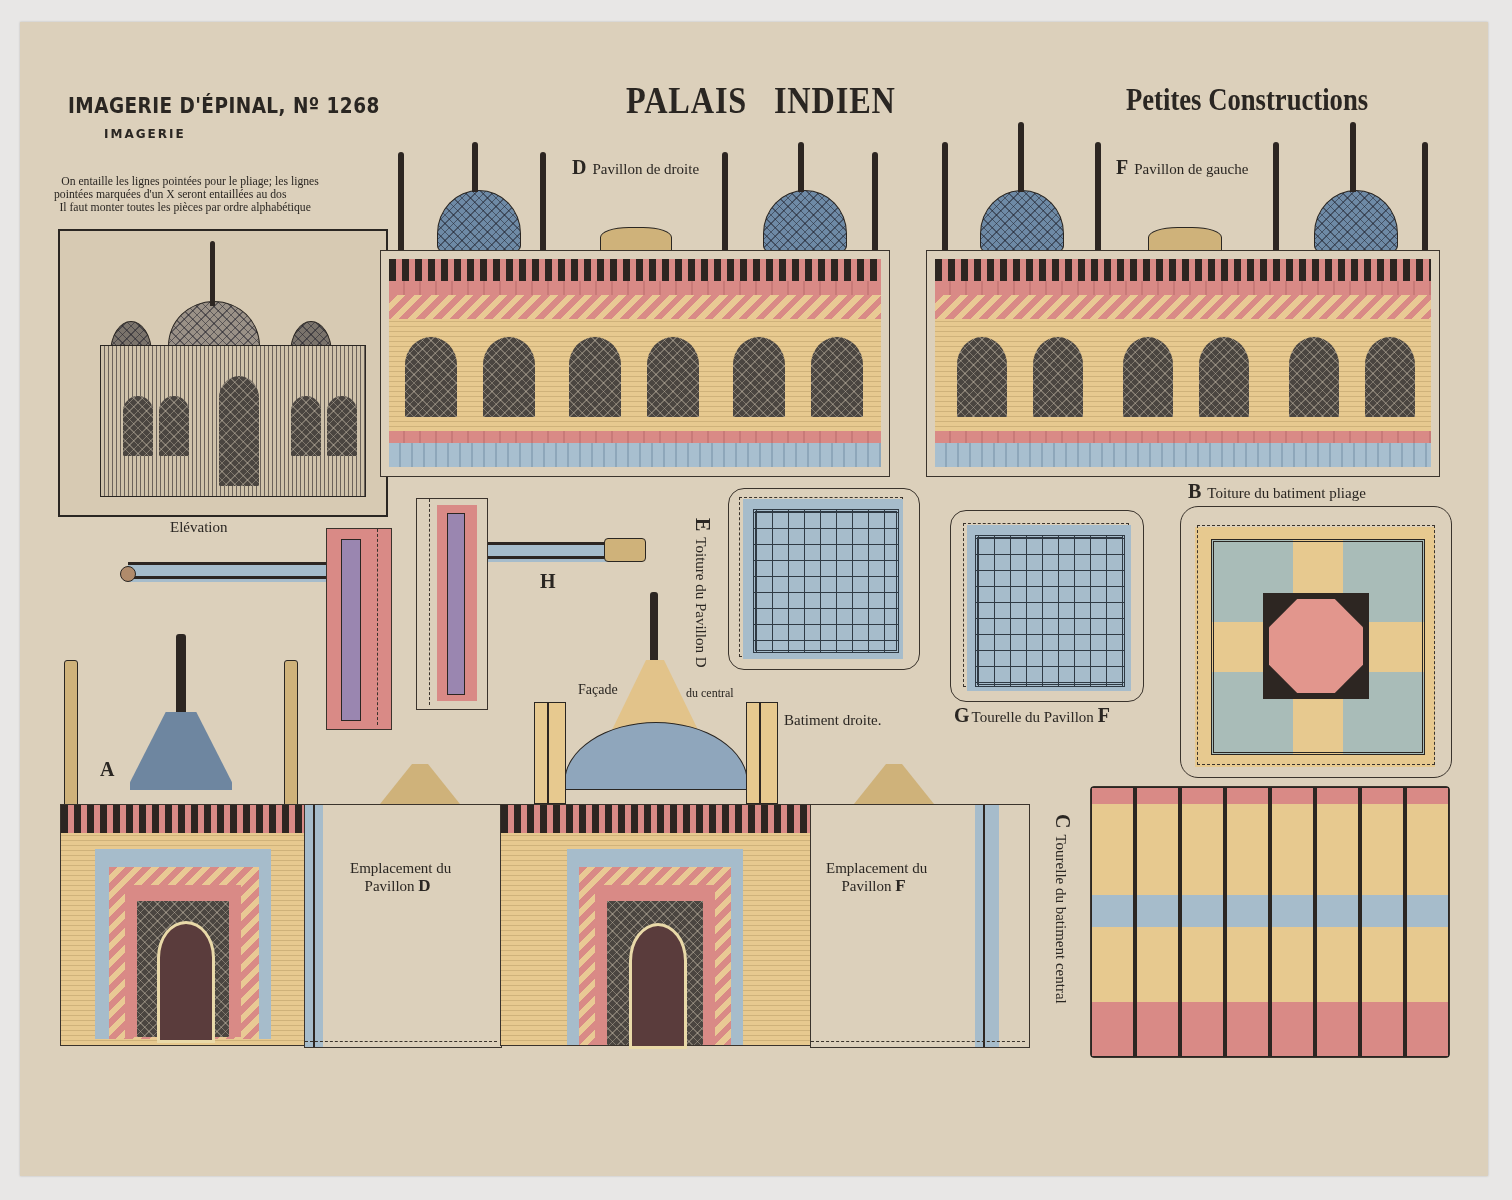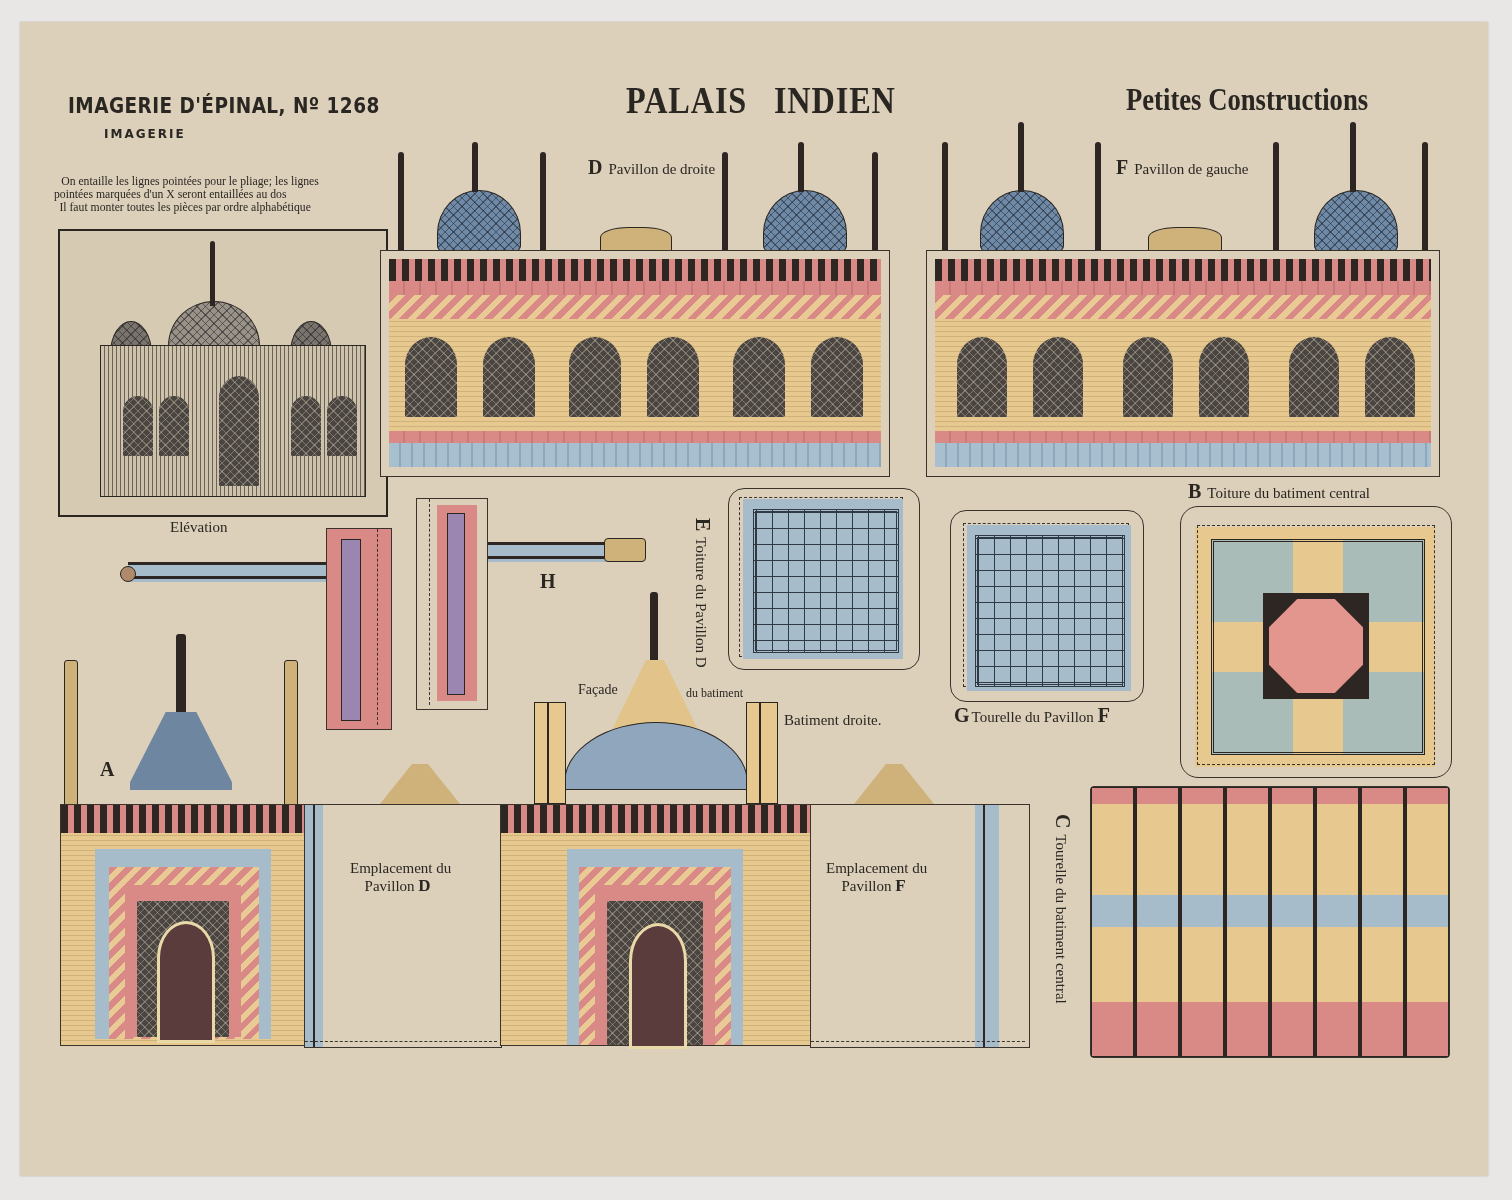--- a/index.html
+++ b/index.html
@@ -57,21 +57,21 @@
     <div class="bldg">
       <div class="lattice abs" style="left:22px;top:50px;width:30px;height:60px;border-radius:50% 50% 0 0/25% 25% 0 0;"></div>
       <div class="lattice abs" style="left:58px;top:50px;width:30px;height:60px;border-radius:50% 50% 0 0/25% 25% 0 0;"></div>
       <div class="lattice abs" style="left:118px;top:30px;width:40px;height:110px;border-radius:50% 50% 0 0/20% 20% 0 0;"></div>
       <div class="lattice abs" style="left:190px;top:50px;width:30px;height:60px;border-radius:50% 50% 0 0/25% 25% 0 0;"></div>
       <div class="lattice abs" style="left:226px;top:50px;width:30px;height:60px;border-radius:50% 50% 0 0/25% 25% 0 0;"></div>
     </div>
   </div>
   <div class="t lbl" style="left:150px;top:497px;">Elévation</div>
 
-  <div class="t lbl" style="left:568px;top:134px;">
+  <div class="t lbl" style="left:552px;top:134px;">
     <b>D</b><span>Pavillon de droite</span>
   </div>
   <div>
     <div class="dome" style="left:417px;top:168px;width:82px;height:60px;"></div>
     <div class="dome" style="left:743px;top:168px;width:82px;height:60px;"></div>
     <div class="spire" style="left:452px;top:120px;height:50px;"></div>
     <div class="spire" style="left:778px;top:120px;height:50px;"></div>
     <div class="spire" style="left:378px;top:130px;height:100px;"></div>
     <div class="spire" style="left:520px;top:130px;height:100px;"></div>
     <div class="spire" style="left:702px;top:130px;height:100px;"></div>
@@ -153,21 +153,21 @@
   <div class="piece" style="left:930px;top:488px;width:192px;height:190px;border-radius:16px;">
     <div class="dash" style="left:12px;top:12px;width:164px;height:162px;"></div>
     <div class="abs" style="left:16px;top:14px;width:164px;height:166px;background:#a6bccb;"></div>
     <div class="abs grid-blue" style="left:24px;top:24px;width:144px;height:146px;border:3px double #2f3a44;"></div>
   </div>
   <div class="t lbl" style="left:934px;top:682px;">
     <b style="margin-right:2px;">G</b><span>Tourelle du Pavillon</span><b style="margin-left:4px;">F</b>
   </div>
 
   <div class="t lbl" style="left:1168px;top:458px;">
-    <b>B</b><span>Toiture du batiment central</span>
+    <b>B</b><span>Toiture du batiment pliage</span>
   </div>
   <div class="piece" style="left:1160px;top:484px;width:270px;height:270px;border-radius:18px;">
     <div class="abs" style="left:14px;top:20px;width:240px;height:240px;background:#e7c98f;"></div>
     <div class="dash" style="left:16px;top:18px;width:236px;height:238px;"></div>
     <div class="abs" style="left:30px;top:32px;width:208px;height:210px;border:3px double #2a2622;background:
       linear-gradient(90deg, transparent 38%, #e7c98f 38% 62%, transparent 62%),
       linear-gradient(transparent 38%, #e7c98f 38% 62%, transparent 62%),
       #a9bcb8;"></div>
     <div class="abs" style="left:82px;top:86px;width:106px;height:106px;background:#2d2622;"></div>
     <div class="abs" style="left:88px;top:92px;width:94px;height:94px;background:#e2968d;clip-path:polygon(30% 0,70% 0,100% 30%,100% 70%,70% 100%,30% 100%,0 70%,0 30%);"></div>
@@ -194,21 +194,21 @@
     <div class="abs" style="left:0;top:0;width:38px;height:242px;background:repeating-linear-gradient(90deg,#a6bccb 0 8px,#2d2622 8px 10px,#a6bccb 10px 18px,#dcd0bb 18px 38px);"></div>
     <div class="dash" style="left:0;top:236px;width:192px;height:0;border-width:1.5px 0 0 0;"></div>
   </div>
   <div class="t lbl" style="left:330px;top:838px;text-align:center;line-height:17px;">
     <div>Emplacement du</div>
     <div><span>Pavillon</span> <b style="font-size:17px;">D</b></div>
   </div>
   <div class="abs" style="left:360px;top:742px;width:80px;height:40px;background:#cfb27a;clip-path:polygon(40% 0,60% 0,100% 100%,0 100%);"></div>
 
   <div class="t lbl" style="left:558px;top:660px;font-size:14px;">Façade</div>
-  <div class="t lbl" style="left:666px;top:664px;font-size:12px;">du batiment</div>
+  <div class="t lbl" style="left:666px;top:664px;font-size:12px;">du central</div>
   <div class="t lbl" style="left:764px;top:690px;">Batiment droite.</div>
   <div>
     <div class="spire" style="left:630px;top:570px;height:80px;width:8px;"></div>
     <div class="abs" style="left:590px;top:638px;width:90px;height:74px;background:#e2c38a;clip-path:polygon(40% 0,60% 0,100% 100%,0 100%);"></div>
     <div class="abs" style="left:544px;top:700px;width:182px;height:66px;background:#8fa6bc;border:1.5px solid #2a2622;border-radius:50% 50% 0 0/90% 90% 0 0;"></div>
     <div class="tower" style="left:514px;top:680px;width:30px;height:100px;"></div>
     <div class="tower" style="left:726px;top:680px;width:30px;height:100px;"></div>
     <div class="piece" style="left:480px;top:782px;width:310px;height:240px;">
       <div class="abs crenel" style="left:0;right:0;top:0;height:28px;"></div>
       <div class="abs ochre" style="left:0;right:0;top:28px;bottom:0;"></div>

